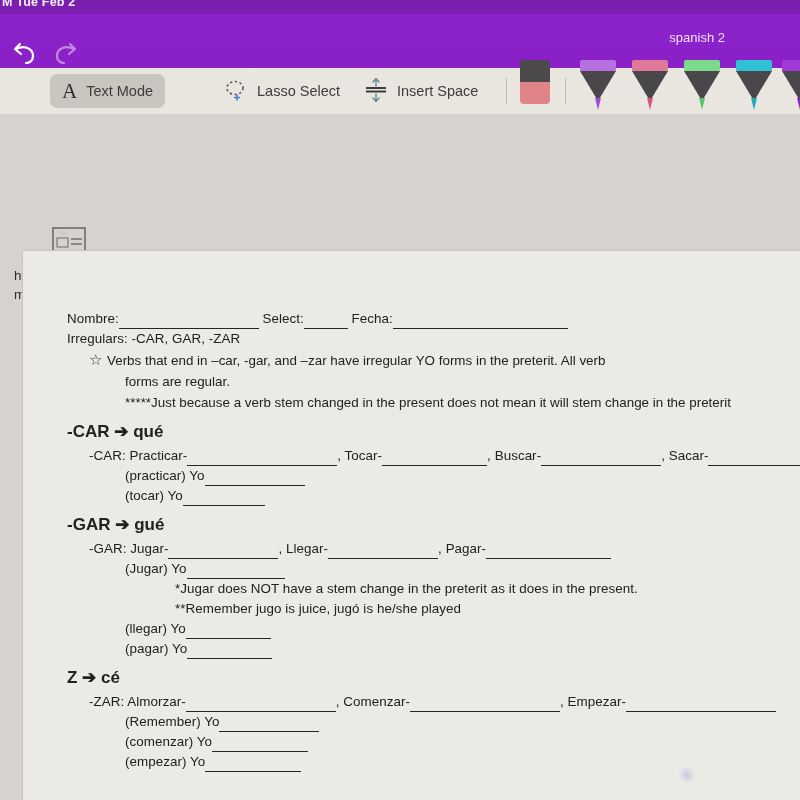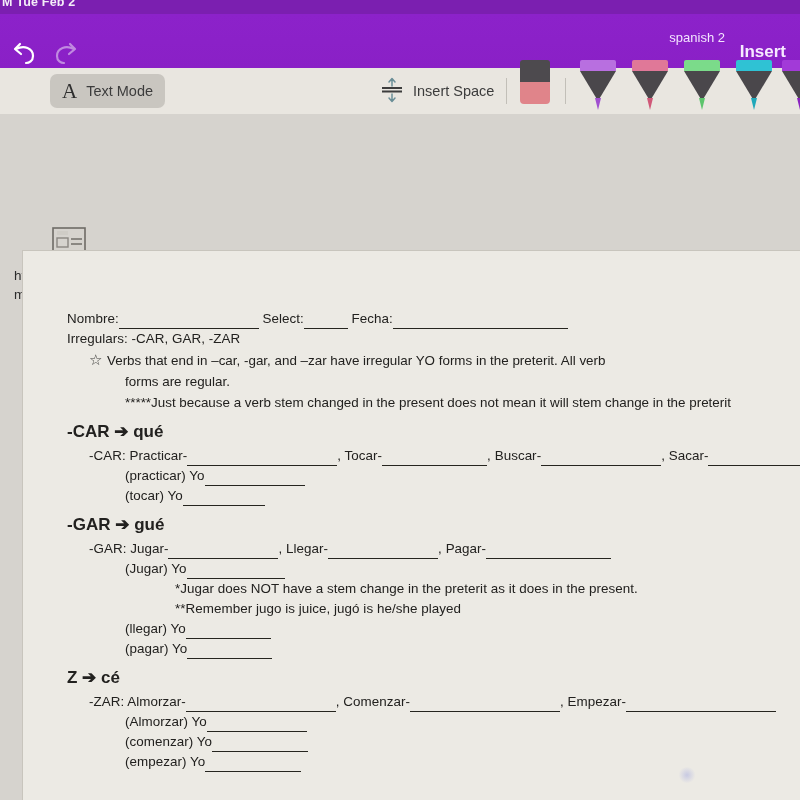--- a/index.html
+++ b/index.html
@@ -99,21 +99,21 @@
     gap: 9px;
     padding: 0 12px;
     border-radius: 7px;
     color: #3c3c3c;
     font-size: 14.5px;
     white-space: nowrap;
   }
   .tool.selected { background: #c9c6c0; }
   #tool-text-mode { left: 50px; }
   #tool-lasso { left: 212px; }
-  #tool-insert-space { left: 368px; }
+  #tool-insert-space { left: 352px; }
   .glyph-A {
     font-size: 21px;
     font-weight: normal;
     color: #2e2e2e;
     line-height: 1;
     font-family: "Liberation Serif", serif;
   }
   .divider {
     position: absolute;
     top: 10px;
@@ -276,31 +276,39 @@
     <div class="icon-btn" id="redo-btn">
       <svg width="34" height="34" viewBox="0 0 34 34">
         <path d="M24 13 C16 9, 7 12, 7 20 C7 25, 11 27, 14 27" stroke="#c08ae0" stroke-width="2.2" fill="none" stroke-linecap="round"></path>
         <path d="M20 8 L25 13 L19 18" stroke="#c08ae0" stroke-width="2.2" fill="none" stroke-linecap="round" stroke-linejoin="round"></path>
       </svg>
     </div>
 
     <div class="doc-title">spanish 2</div>
 
     <div class="tabs">
-      <div class="tab">Insert</div>
     </div>
   </div>
 
   <div class="ribbon">
 
     <div class="tool selected" id="tool-text-mode">
       <span class="glyph-A">A</span>
       <span>Text Mode</span>
     </div>
 
+    <div class="tool" id="tool-lasso">
+      <span>
+        <svg width="24" height="24" viewBox="0 0 24 24">
+          <ellipse cx="11" cy="10" rx="8" ry="6.5" fill="none" stroke="#555" stroke-width="1.6" stroke-dasharray="2.2 2.6"></ellipse>
+          <path d="M13 17 L13 22 M10.5 19.5 L15.5 19.5" stroke="#4a7bd0" stroke-width="1.6" stroke-linecap="round"></path>
+        </svg>
+      </span>
+      <span>Lasso Select</span>
+    </div>
 
     <div class="tool" id="tool-insert-space">
       <span>
         <svg width="24" height="26" viewBox="0 0 24 26">
           <path d="M12 2 L12 9 M9 5 L12 1.6 L15 5" stroke="#6a8e96" stroke-width="1.5" fill="none" stroke-linecap="round" stroke-linejoin="round"></path>
           <path d="M12 24 L12 17 M9 21 L12 24.4 L15 21" stroke="#6a8e96" stroke-width="1.5" fill="none" stroke-linecap="round" stroke-linejoin="round"></path>
           <path d="M2 11 L22 11 M2 14.5 L22 14.5" stroke="#3d3d3d" stroke-width="1.9"></path>
         </svg>
       </span>
       <span>Insert Space</span>
@@ -411,21 +419,21 @@
         <span>(pagar) Yo</span><span class="blank" style="width:85px"></span>
       </div>
 
       <div class="hdr">Z ➔ cé</div>
       <div class="ln ind1">
         <span>-ZAR: </span><span>Almorzar-</span><span class="blank" style="width:150px"></span>,
         <span>Comenzar-</span><span class="blank" style="width:150px"></span>,
         <span>Empezar-</span><span class="blank" style="width:150px"></span>
       </div>
       <div class="ln ind2">
-        <span>(Almorzar) Yo</span><span class="blank" style="width:100px"></span>
+        <span>(Remember) Yo</span><span class="blank" style="width:100px"></span>
       </div>
       <div class="ln ind2">
         <span>(comenzar) Yo</span><span class="blank" style="width:96px"></span>
       </div>
       <div class="ln ind2">
         <span>(empezar) Yo</span><span class="blank" style="width:96px"></span>
       </div>
 
     </div>
   </div>

